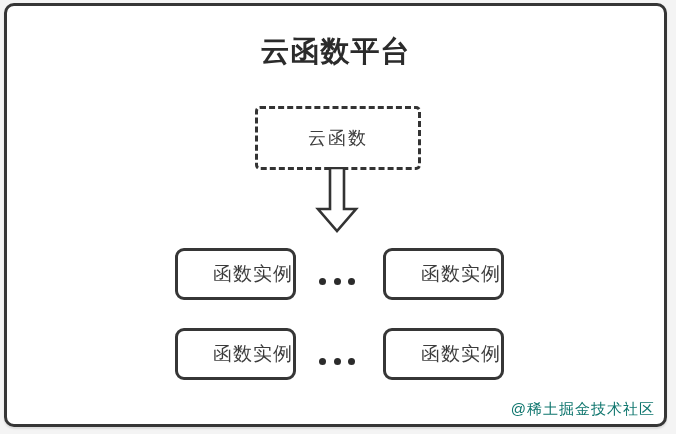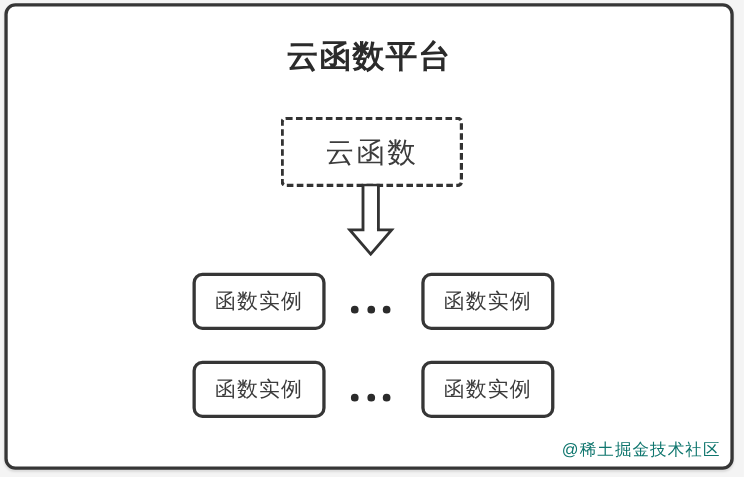--- a/index.html
+++ b/index.html
@@ -37,41 +37,41 @@
     position: absolute;
     left: 248px;
     top: 100px;
     width: 160px;
     height: 58px;
     border: 3px dashed #333333;
     border-radius: 5px;
     display: flex;
     align-items: center;
     justify-content: center;
-    font-size: 26px;
+    font-size: 18px;
     color: #3c3c3c;
     letter-spacing: 2px;
     background: #ffffff;
   }
   .down-arrow {
     position: absolute;
     left: 308px;
     top: 161px;
     width: 44px;
     height: 66px;
   }
   .inst-box {
     position: absolute;
     width: 115px;
     height: 46px;
     border: 3px solid #363636;
     border-radius: 9px;
     display: flex;
     align-items: center;
-    justify-content: center;
+    justify-content: flex-end;
     font-size: 19px;
     color: #3c3c3c;
     letter-spacing: 1px;
     background: #ffffff;
   }
   .inst-row1 { top: 242px; }
   .inst-row2 { top: 322px; }
   .inst-left  { left: 168px; }
   .inst-right { left: 376px; }
   .dots {

